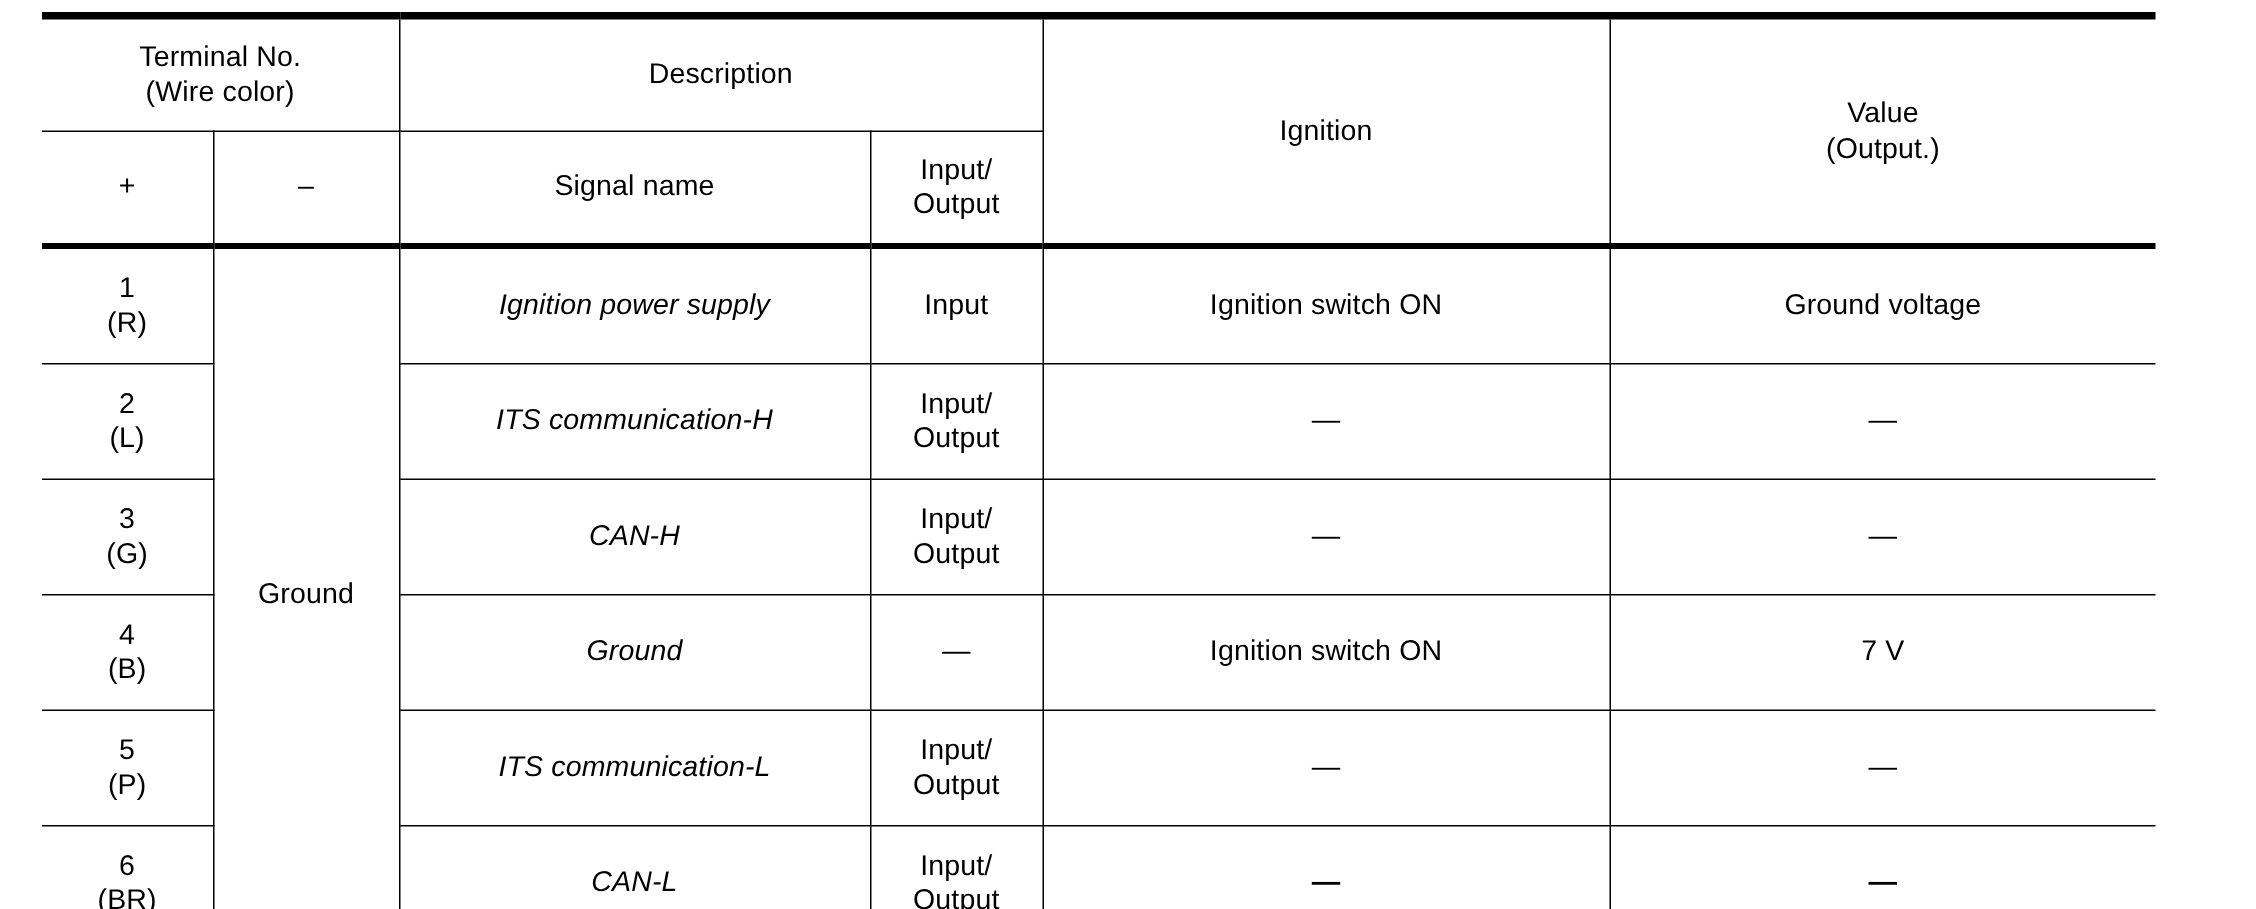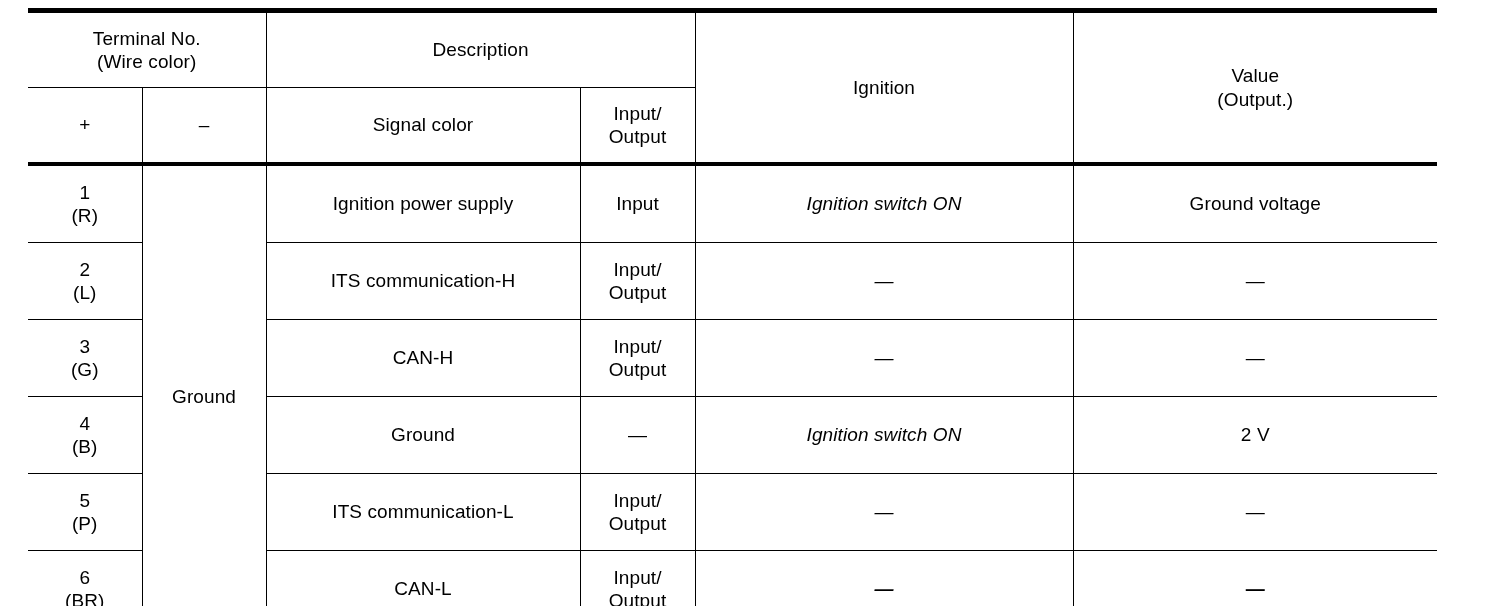--- a/index.html
+++ b/index.html
@@ -76,32 +76,32 @@
   .cell-term       { font-size: 19px; }
   .cell-term .num  { display: block; }
   .cell-term .wire { display: block; }
 
   .cell-ground-span { font-size: 19px; vertical-align: middle; }
 
   .cell-signal {
     text-align: left;
     padding-left: 14px;
     font-size: 19px;
+    font-style: italic;
   }
 
   .cell-io      { font-size: 19px; margin-left: 43px; }
   .cell-io .l1  { display: block; }
   .cell-io .l2  { display: block; }
 
   .cell-cond {
     text-align: left;
     padding-left: 14px;
     font-size: 19px;
     font-weight: bold;
-    font-style: italic;
   }
   .cell-cond.is-dash {
     text-align: center;
     padding-left: 6px;
     font-weight: normal;
   }
 
   .cell-value { font-size: 19px; }
   .cell-value.is-dash { font-weight: normal; }
   .cell-value.is-bold { font-weight: bold; }
@@ -142,21 +142,21 @@
       </tr>
 
       <tr>
         <th class="hdr-two rule-headsep">
           <span>+</span>
         </th>
         <th class="hdr-two rule-headsep">
           <span>–</span>
         </th>
         <th class="hdr-two rule-headsep">
-          <span>Signal color</span>
+          <span>Signal name</span>
         </th>
         <th class="hdr-two rule-headsep">
           <span class="l1">Input/</span>
           <span class="l2">Output</span>
         </th>
       </tr>
     </thead>
 
     <tbody>
 
@@ -232,21 +232,21 @@
           <span>Ground</span>
         </td>
         <td class="cell-io">
           <span class="l1">—</span>
           <span class="l2"></span>
         </td>
         <td class="cell-cond">
           <span>Ignition switch ON</span>
         </td>
         <td class="cell-value">
-          <span>2 V</span>
+          <span>7 V</span>
         </td>
       </tr>
 
       <tr class="data-row">
         <td class="cell-term">
           <span class="num">5</span>
           <span class="wire">(P)</span>
         </td>
         <td class="cell-signal">
           <span>ITS communication-L</span>

